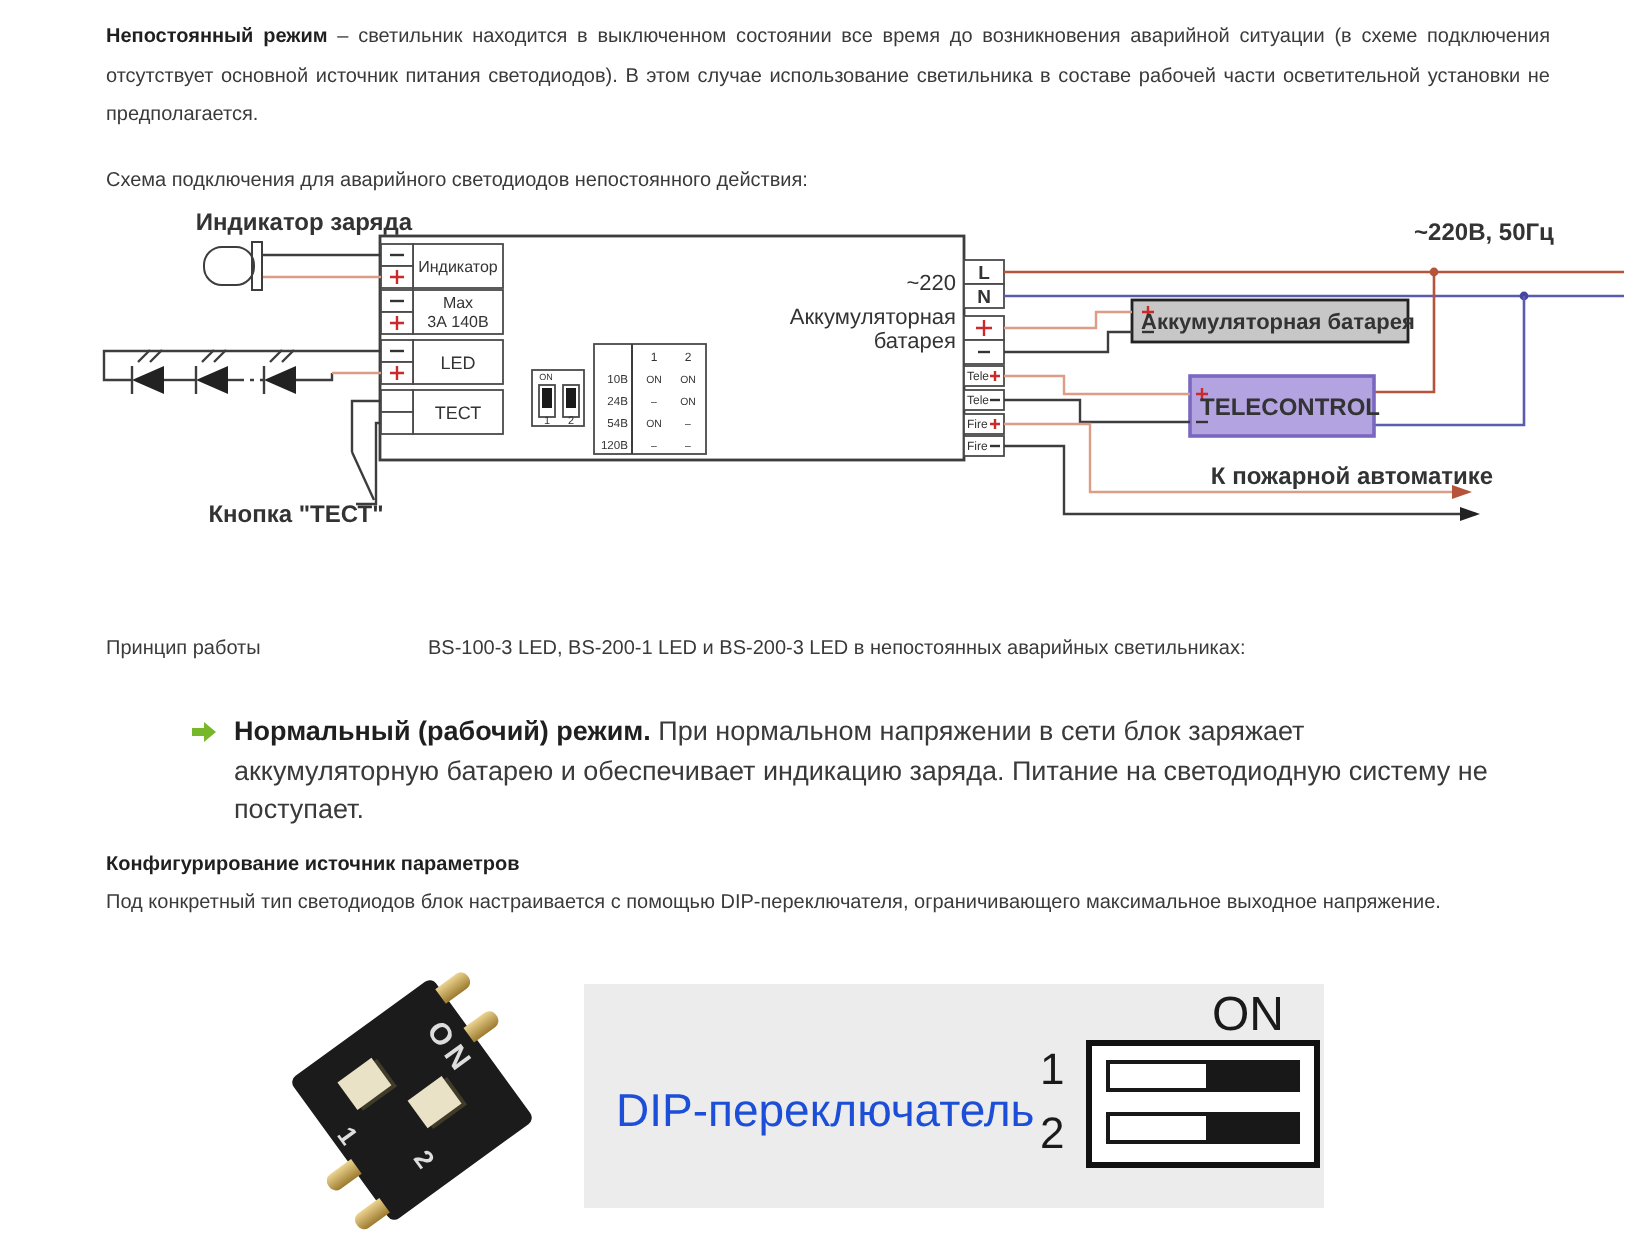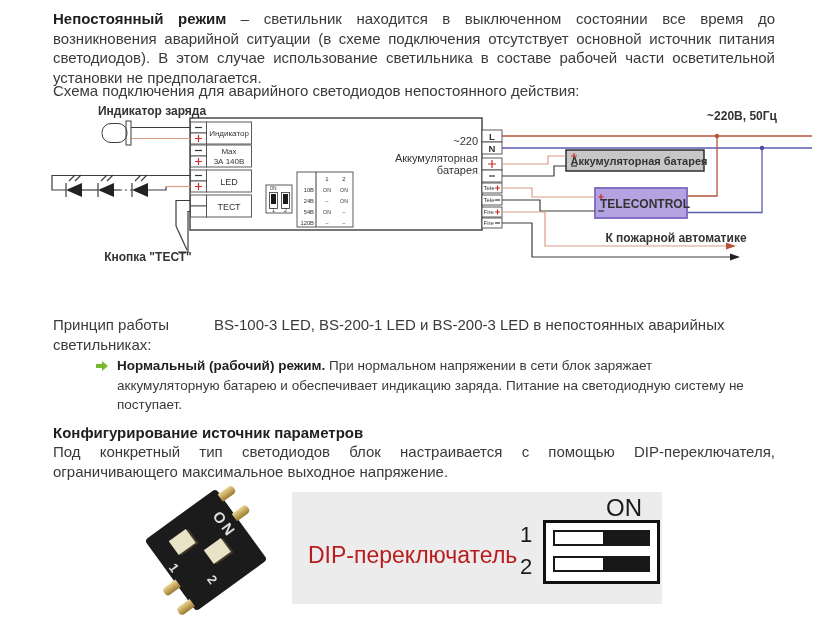--- a/index.html
+++ b/index.html
@@ -1,18 +1,18 @@
 <!DOCTYPE html>
 <html><head>
 <meta charset="utf-8">
 <style>
   html,body{margin:0;padding:0;background:#fff;}
   .page{position:relative;width:818px;height:627px;background:#ffffff;
         font-family:"Liberation Sans",sans-serif;color:#3a3a3a;overflow:hidden;}
-  .txt{position:absolute;font-size:15px;line-height:19.5px;}
+  .txt{position:absolute;font-size:10px;line-height:19.5px;}
   .b{font-weight:bold;color:#1f1f1f;}
   .just{text-align:justify;}
   
   svg.schematic{position:absolute;left:0;top:100px;width:818px;height:200px;}
   svg.schematic text{font-family:"Liberation Sans",sans-serif;fill:#333;}
   .box{stroke:#3d3d3d;fill:#fff;stroke-width:1.4;}
   .cell{stroke:#4a4a4a;fill:#fff;stroke-width:0.9;}
   .sh{stroke:#3d3d3d;fill:none;stroke-width:1;}
   .wk{stroke:#3d3d3d;fill:none;stroke-width:1.2;}
   .wp{stroke:#dc9c86;fill:none;stroke-width:1.2;}
@@ -33,21 +33,21 @@
   .k1{left:19px;top:15px;width:21px;height:17px;}
   .k2{left:42px;top:43px;width:21px;height:17px;}
   .on-vert{position:absolute;right:5px;top:20px;writing-mode:vertical-rl;color:#ddd;
            font-weight:bold;font-size:15px;letter-spacing:3px;}
   .ph-n1{position:absolute;left:4px;top:32px;color:#ddd;font-size:13px;font-weight:bold;transform:rotate(90deg);}
   .ph-n2{position:absolute;left:28px;top:64px;color:#ddd;font-size:13px;font-weight:bold;transform:rotate(90deg);}
   .pin{position:absolute;height:9px;width:17px;background:linear-gradient(#ecd491,#9c7a2e);}
   .pinL{left:-15px;border-radius:4px 0 0 4px;}
   .pinR{right:-15px;border-radius:0 4px 4px 0;}
   .gray-panel{position:absolute;left:292px;top:492px;width:370px;height:112px;background:#ececec;}
-  .panel-label{position:absolute;left:16px;top:50px;font-size:23px;color:#b91c1c;text-align:right;}
+  .panel-label{position:absolute;left:16px;top:50px;font-size:23px;color:#1d4ed8;text-align:right;}
   .diag-on{position:absolute;left:314px;top:2px;font-size:24px;font-weight:500;color:#1a1a1a;}
   .diag-n{position:absolute;left:228px;font-size:22px;color:#1a1a1a;}
   .sw-box{position:absolute;left:251px;top:28px;width:117px;height:64px;border:3px solid #111;
           background:#fff;box-sizing:border-box;}
   .srow{position:relative;height:16px;margin:7px 7px 0 7px;background:#181818;}
   .srow .knob{position:absolute;left:0;top:0;bottom:0;width:52px;background:#fff;
               border:2px solid #181818;box-sizing:border-box;}
 </style>
 </head>
 <body>

